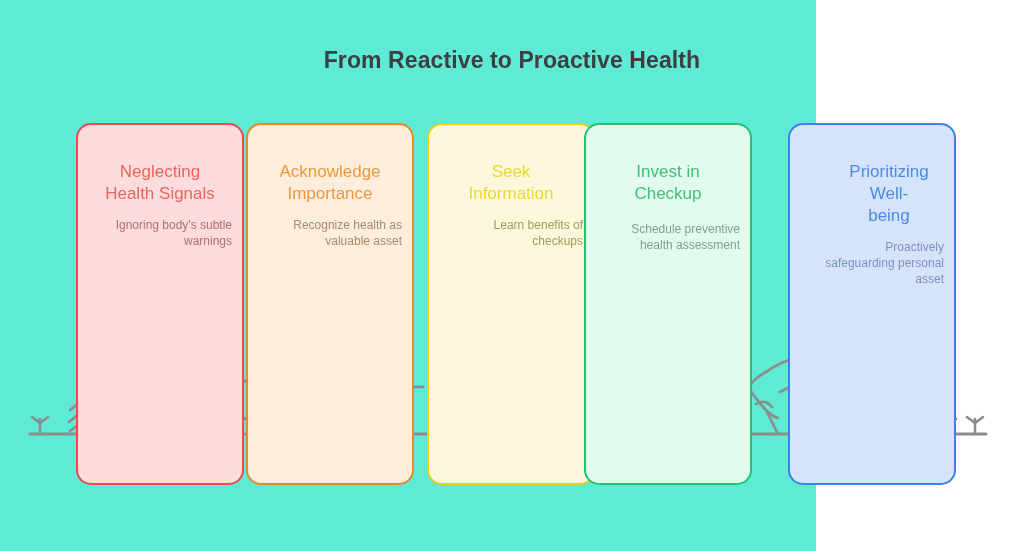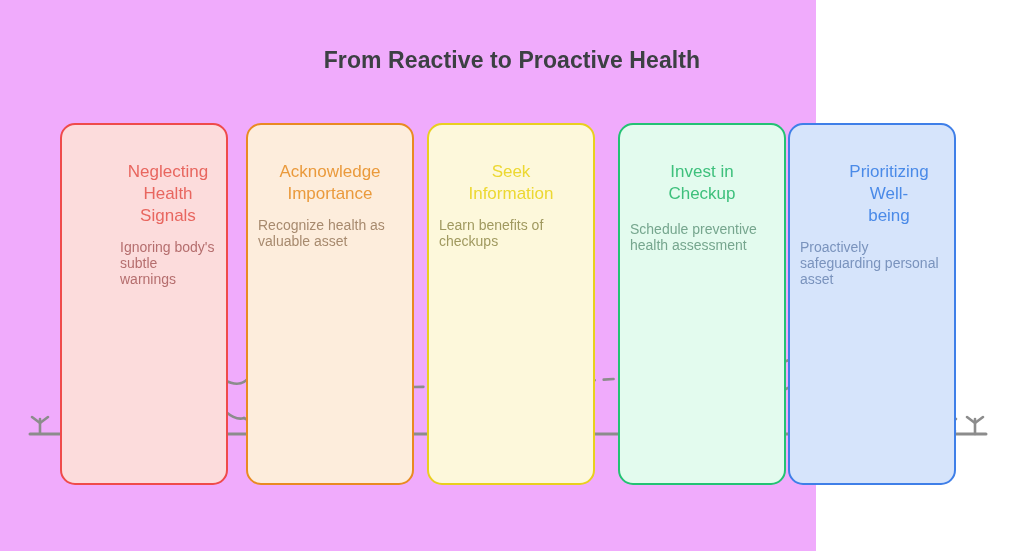--- a/index.html
+++ b/index.html
@@ -12,21 +12,21 @@
     height: 551px;
     font-family: "Liberation Sans", sans-serif;
     overflow: hidden;
     position: relative;
   }
 
   #infographic {
     position: relative;
     width: 816px;
     height: 551px;
-    background: #f0abfc;
+    background: #5eead4;
   }
 
   
   .title {
     position: absolute;
     top: 47px;
     left: 0;
     width: 1024px;
     text-align: center;
     font-size: 23px;
@@ -67,31 +67,31 @@
   .card-title {
     font-size: 17px;
     font-weight: normal;
     line-height: 22px;
     text-align: center;
     padding: 0 8px;
     white-space: pre-line;
   }
   .card-desc {
     margin-top: 12px;
-    font-size: 14px;
+    font-size: 12px;
     line-height: 16px;
-    text-align: left;
+    text-align: right;
     padding: 0 10px;
     white-space: pre-line;
   }
 
-  .c0 { left: 60px; padding-left: 48px; }
+  .c0 { left: 76px; }
   .c1 { left: 246px; }
   .c2 { left: 427px; }
-  .c3 { left: 618px; }
+  .c3 { left: 584px; }
   .c4 { left: 788px; }
 </style>
 </head>
 <body>
 
 <div id="infographic">
 
   <div class="title" style="color: rgb(60, 64, 67);">From Reactive to Proactive Health</div>
 
   <svg class="scene" viewBox="0 0 1024 551" width="1024" height="551" xmlns="http://www.w3.org/2000/svg">

